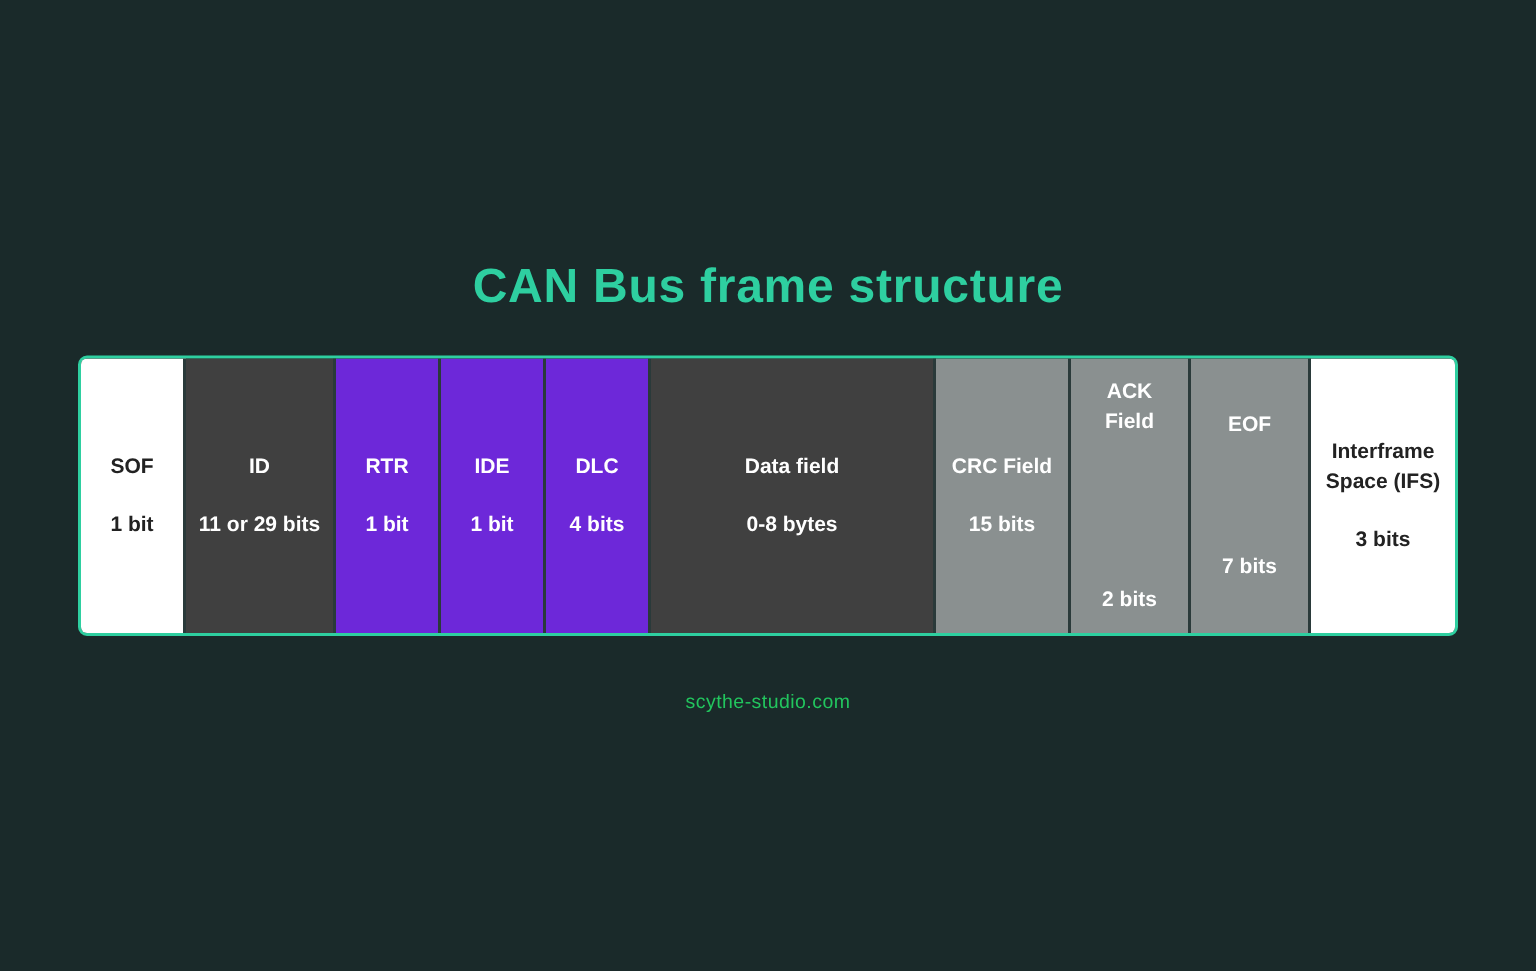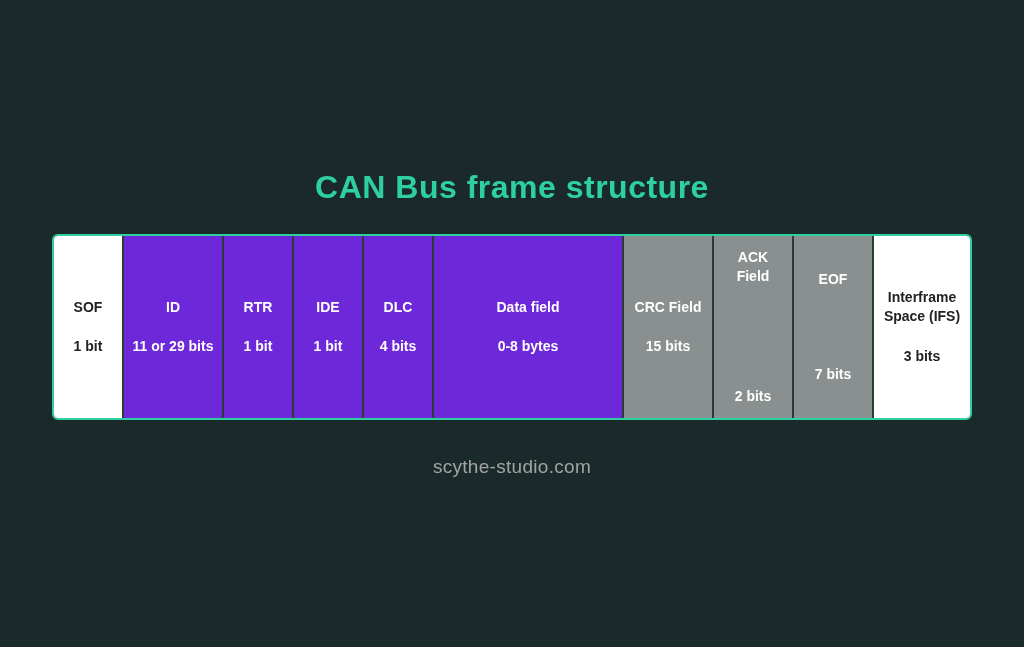--- a/index.html
+++ b/index.html
@@ -57,21 +57,21 @@
     .frame-cell:last-child {
       border-right: none;
     }
 
     .cell-white {
       background-color: #ffffff;
       color: #222222;
     }
 
     .cell-teal {
-      background-color: #6d28d9;
+      background-color: #404040;
       color: #ffffff;
     }
 
     .cell-gray {
       background-color: #6d28d9;
       color: #ffffff;
     }
 
     .cell-light-gray {
       background-color: #8a9090;
@@ -85,22 +85,22 @@
     .w-ide     { flex: 0 0 70px; }
     .w-dlc     { flex: 0 0 70px; }
     .w-data    { flex: 0 0 190px; }
     .w-crc     { flex: 0 0 90px; }
     .w-ack     { flex: 0 0 80px; gap: 40px; }
     .w-eof     { flex: 0 0 80px; gap: 28px; }
     .w-ifs     { flex: 1 1 auto; }
 
     .watermark {
       margin-top: 36px;
-      font-size: 19px;
-      color: #a3a3a3;
+      font-size: 13px;
+      color: #22c55e;
       letter-spacing: 0.3px;
       text-align: right;
     }
   </style>
 </head>
 <body>
 
 <h1 class="title">CAN Bus frame structure</h1>
 
 <div class="diagram-wrapper">

